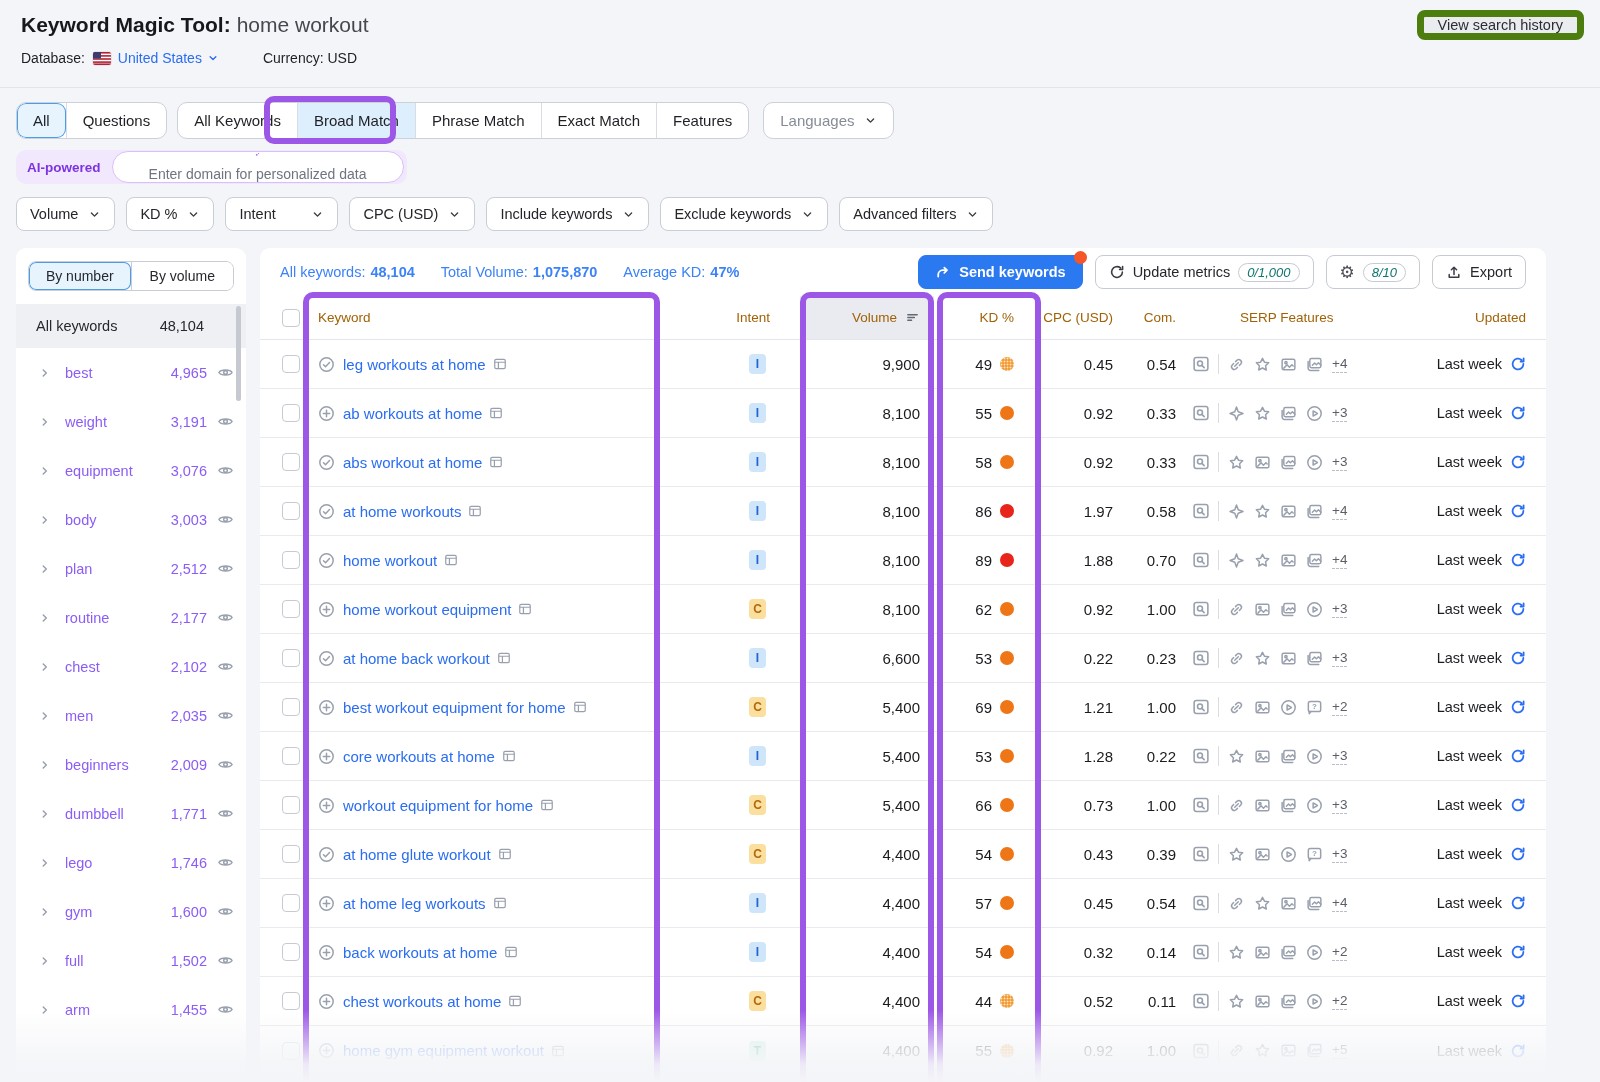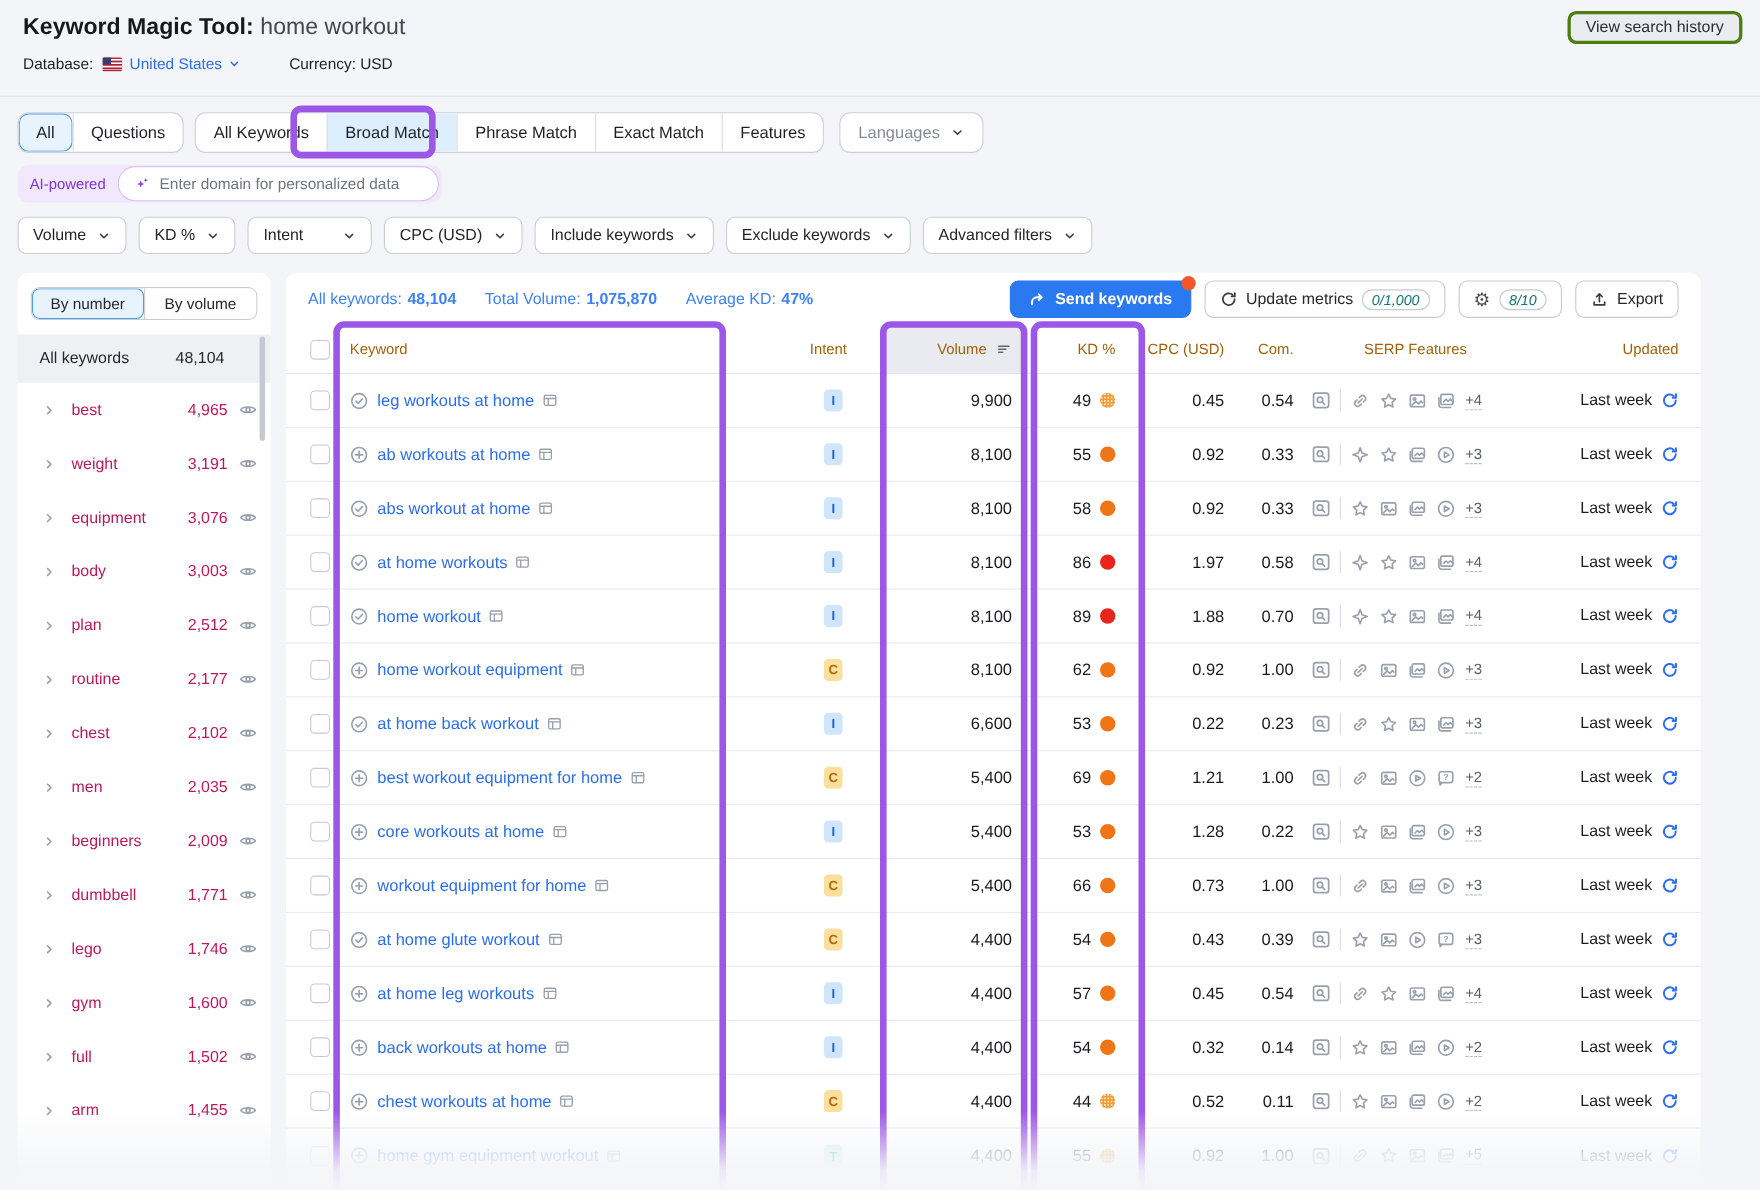--- a/index.html
+++ b/index.html
@@ -14,21 +14,21 @@
   svg { display:block; }
   .ico { stroke:#99a0ad; fill:none; stroke-width:1.4; stroke-linecap:round; stroke-linejoin:round; }
 
   
   .title-row { position:absolute; left:21px; top:8px; right:16px; height:34px; display:flex; align-items:center; }
   .page-title { font-size:21px; }
   .t-bold { font-weight:700; color:#17181c; }
   .t-query { color:#44474e; margin-left:6px; }
   .btn-gray {
     margin-left:auto; height:30px; padding:0 14px; font-size:14.5px; color:#2b2d33;
-    background:#eaecf0; border:3px solid #4d7c0f; border-radius:8px; display:flex; align-items:center; cursor:pointer;
+    background:#eaecf0; border:7px solid #4d7c0f; border-radius:8px; display:flex; align-items:center; cursor:pointer;
     font-family:inherit;
   }
   .meta-row { position:absolute; left:21px; top:48px; height:20px; display:flex; align-items:center; font-size:14px; color:#1d1f24; }
   .flag { margin:0 7px 0 8px; border-radius:2px; overflow:hidden; box-shadow:0 0 0 .5px #d4d7dd; }
   .db-link { display:flex; align-items:center; gap:5px; color:#2a6df0; cursor:pointer; }
   .currency { margin-left:44px; }
   .currency b { font-weight:400; }
   .hdr-divider { position:absolute; left:0; right:0; top:87px; height:1px; background:#e2e4ea; }
 
   
@@ -36,41 +36,41 @@
   .seg { display:flex; background:#fff; border:1px solid #ccd0d9; border-radius:10px; overflow:hidden; }
   .seg + .seg { margin-left:10px; }
   .tab { display:flex; align-items:center; justify-content:center; padding:0 16px; font-size:15px; color:#1e2025; cursor:pointer; border-left:1px solid #d9dce2; white-space:nowrap; }
   .tab:first-child { border-left:none; }
   .tab.sel { background:#ddeefc; }
   .tab.sel-bordered { background:#e7f3fd; box-shadow:inset 0 0 0 1px #4d9de6; border-radius:9px; }
   .pill-btn { margin-left:14px; display:flex; align-items:center; gap:9px; background:#fff; border:1px solid #ccd0d9; border-radius:10px; padding:0 16px; font-size:15px; color:#868c97; cursor:pointer; }
 
   
   .ai-row { position:absolute; left:16px; top:150px; height:34px; display:flex; align-items:center; background:#f2e8fd; border-radius:10px; padding:0 3px 0 11px; }
-  .ai-badge { font-size:13.5px; font-weight:400; color:#7c33e0; margin-right:11px; }
-  .ai-input { display:flex; align-items:center; gap:8px; width:292px; height:32px; background:#fff; border:1px solid #d8c0f8; border-radius:16px; padding:0 14px; cursor:text; }
+  .ai-badge { font-size:13.5px; font-weight:700; color:#7c33e0; margin-right:11px; }
+  .ai-input { display:flex; align-items:center; gap:8px; width:292px; height:32px; background:#fff; border:1px solid #d8c0f8; border-radius:16px; padding:0 14px; cursor:text;flex-direction:column; }
   .ai-input .ph { font-size:14px; color:#6e7480; white-space:nowrap; }
 
   
   .filters-row { position:absolute; left:16px; top:197px; height:34px; display:flex; gap:11px; }
   .filter-pill { display:flex; align-items:center; gap:10px; background:#fff; border:1px solid #c9cdd6; border-radius:8px; padding:0 13px; font-size:14.5px; color:#23252a; cursor:pointer; white-space:nowrap; }
   .filter-pill.wide { width:113px; justify-content:space-between; }
 
   
   .sidebar { position:absolute; left:16px; top:248px; width:230px; height:860px; background:#fff; border-radius:10px; }
   .main-card { position:absolute; left:260px; top:248px; width:1286px; height:860px; background:#fff; border-radius:10px; }
 
   
   .side-toggle { display:flex; margin:13px 12px 0 12px; height:30px; border:1px solid #c9cdd6; border-radius:8px; overflow:hidden; }
   .side-toggle .opt { flex:1; display:flex; align-items:center; justify-content:center; font-size:14px; color:#26282d; cursor:pointer; background:#fff; }
   .side-toggle .opt + .opt { border-left:1px solid #c9cdd6; }
   .side-toggle .opt.sel { background:#e7f3fd; box-shadow:inset 0 0 0 1px #4d9de6; border-radius:7px; }
   .side-all { margin-top:13px; height:44px; background:#eef0f4; display:flex; align-items:center; padding:0 42px 0 20px; font-size:14.5px; color:#26282d; cursor:pointer; }
   .side-all .cnt { margin-left:auto; }
-  .side-item { height:49px; display:flex; align-items:center; padding:0 12px 0 22px; font-size:14.5px; color:#be185d; cursor:pointer; }
+  .side-item { height:49px; display:flex; align-items:center; padding:0 12px 0 22px; font-size:14.5px; color:#8b5cf6; cursor:pointer; }
   .side-item .chev { margin-right:13px; }
   .side-item .cnt { margin-left:auto; }
   .side-item .eye { margin-left:10px; cursor:pointer; }
   .side-scroll { position:absolute; right:5px; top:58px; width:5px; height:95px; background:#c6c9d2; border-radius:3px; }
 
   
   .panel-head { height:48px; display:flex; align-items:center; padding:0 20px; }
   .summary { display:flex; gap:26px; font-size:14.5px; color:#3b82f6; }
   .summary b { font-weight:700; margin-left:5px; }
   .ph-btns { margin-left:auto; display:flex; gap:12px; align-items:center; }

